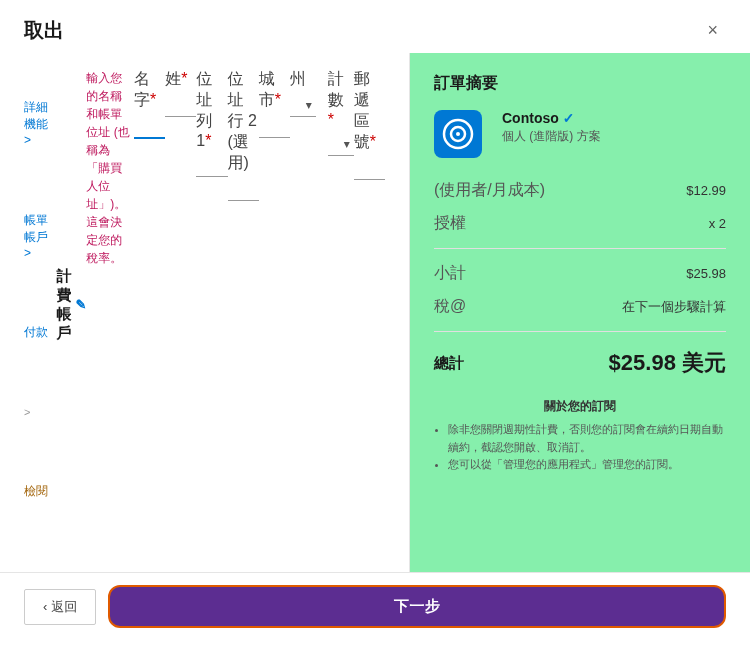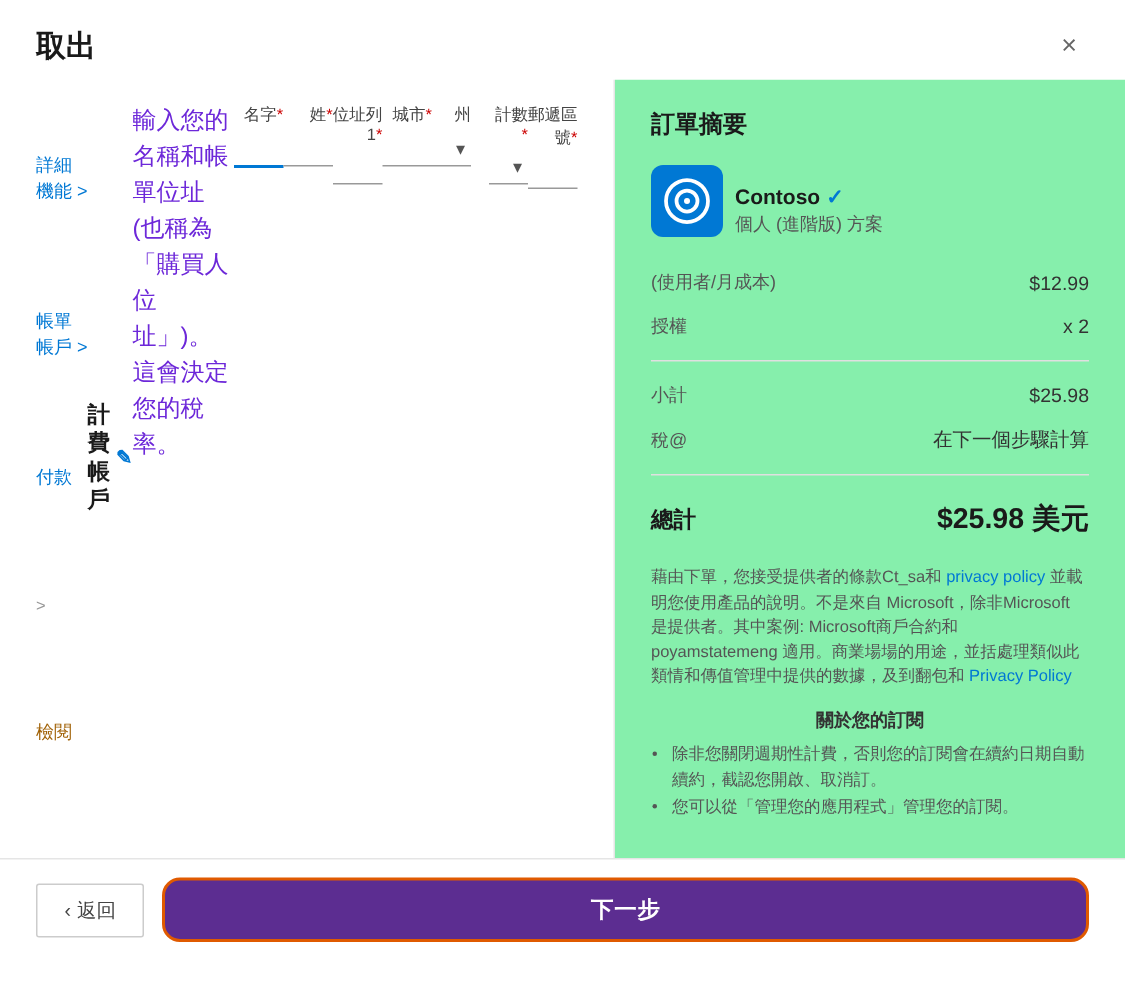--- a/index.html
+++ b/index.html
@@ -87,34 +87,33 @@
       display: flex;
       align-items: center;
       gap: 4px;
     }
     .section-title .edit-icon {
       color: #0078d4;
       font-size: 13px;
       cursor: pointer;
     }
     .section-desc {
-      font-size: 16px;
-      color: #6d28d9;
+      font-size: 12px;
+      color: #be185d;
       margin-bottom: 22px;
       line-height: 1.5;
     }
     .form-group {
       margin-bottom: 12px;
     }
     .form-label {
-      font-size: 11px;
+      font-size: 16px;
       color: #444;
       margin-bottom: 3px;
       display: block;
-      text-align: right;
     }
     .form-label .required {
       color: #c00;
     }
     .form-input {
       width: 100%;
       border: none;
       border-bottom: 2px solid #0078d4;
       padding: 4px 2px;
       font-size: 13px;
@@ -190,22 +189,22 @@
 
     
     .order-summary-title {
       font-size: 16px;
       font-weight: 600;
       margin-bottom: 16px;
       color: #1a1a1a;
     }
     .product-row {
       display: flex;
-      align-items: flex-end;
-      gap: 8px;
+      align-items: flex-start;
+      gap: 20px;
       margin-bottom: 16px;
     }
     .product-icon {
       width: 48px;
       height: 48px;
       background: #0078d4;
       border-radius: 8px;
       display: flex;
       align-items: center;
       justify-content: center;
@@ -237,21 +236,21 @@
     .price-row {
       display: flex;
       justify-content: space-between;
       align-items: center;
       padding: 6px 0;
       font-size: 13px;
       color: #333;
     }
     .price-row .label {
       color: #555;
-      font-size: 12px;
+      font-size: 16px;
     }
     .price-row .value {
       font-weight: 500;
     }
     .divider {
       border: none;
       border-top: 1px solid #e0e0e0;
       margin: 8px 0;
     }
     .total-row {
@@ -260,21 +259,21 @@
       align-items: center;
       padding: 8px 0;
       font-size: 16px;
       font-weight: 600;
     }
     .total-label {
       font-size: 15px;
       font-weight: 600;
     }
     .total-value {
-      font-size: 19px;
+      font-size: 22px;
       font-weight: 700;
       color: #1a1a1a;
     }
     .terms-text {
       font-size: 11px;
       color: #555;
       line-height: 1.5;
       margin-top: 10px;
     }
     .terms-text a {
@@ -342,20 +341,24 @@
         <input class="form-input normal" type="text" style="">
       </div>
 
       <div class="form-group">
         <label class="form-label">
           <span>位址列 1</span><span class="required">*</span>
         </label>
         <input class="form-input normal" type="text" style="">
       </div>
 
+      <div class="form-group">
+        <label class="form-label">位址行 2 (選用)</label>
+        <input class="form-input normal" type="text" style="">
+      </div>
 
       <div class="form-group">
         <label class="form-label">
           <span>城市</span><span class="required">*</span>
         </label>
         <input class="form-input normal" type="text" style="">
       </div>
 
       <div class="form-row">
         <div class="form-group">
@@ -431,23 +434,20 @@
         <span class="value">在下一個步驟計算</span>
       </div>
 
       <hr class="divider">
 
       <div class="total-row">
         <span class="total-label">總計</span>
         <span class="total-value">$25.98 美元</span>
       </div>
 
-      <div class="terms-text">
-        藉由下單，您接受提供者的條款Ct_sa和 <a href="#">privacy policy</a> 並載明您使用產品的說明。不是來自 Microsoft，除非Microsoft 是提供者。其中案例: Microsoft商戶合約和 poyamstatemeng 適用。商業場場的用途，並括處理類似此類情和傳值管理中提供的數據，及到翻包和 <a href="#">Privacy Policy</a>
-      </div>
 
       <div class="subscription-notes">
         <div class="note-title">關於您的訂閱</div>
         <ul>
           <li>除非您關閉週期性計費，否則您的訂閱會在續約日期自動續約，截認您開啟、取消訂。</li>
           <li>您可以從「管理您的應用程式」管理您的訂閱。</li>
         </ul>
       </div>
     </div>
   </div>

